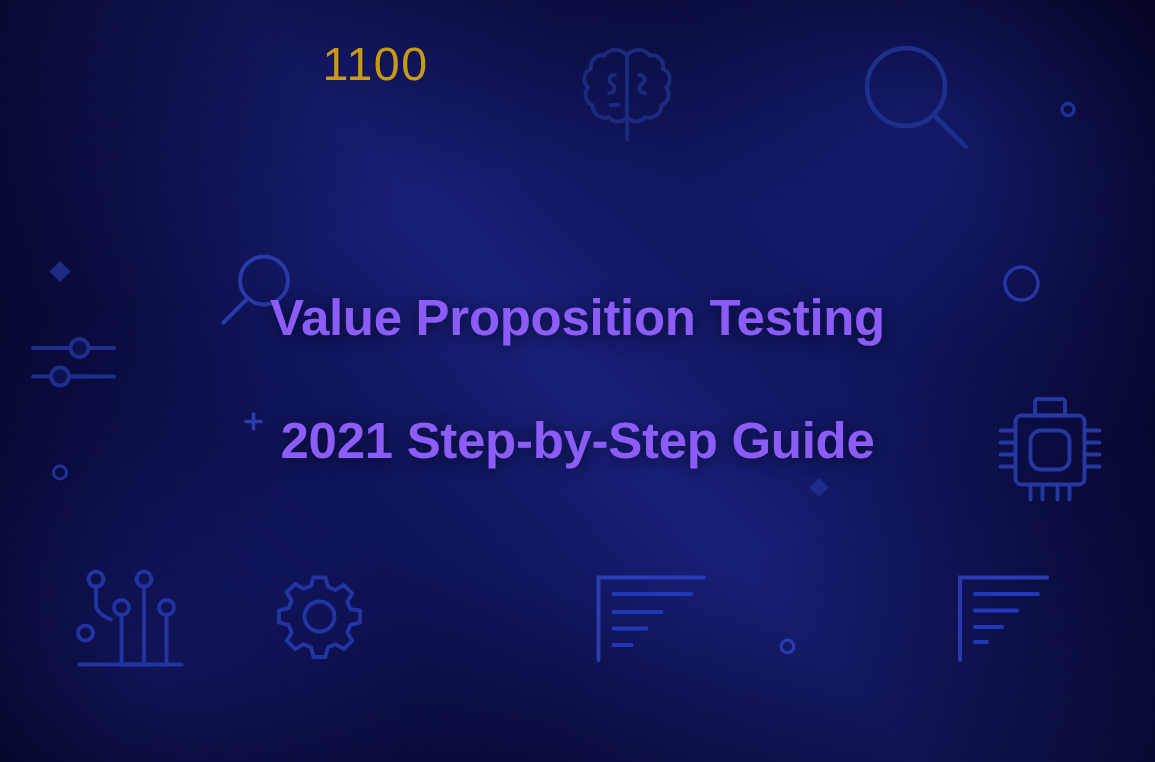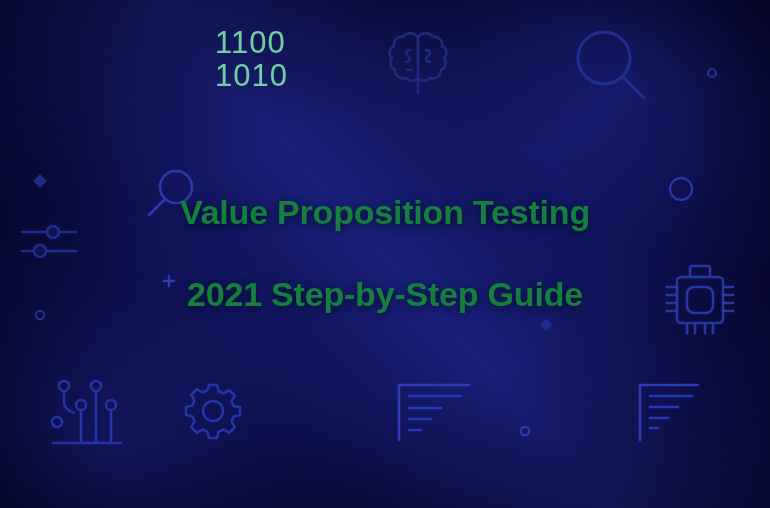--- a/index.html
+++ b/index.html
@@ -59,40 +59,40 @@
   .deco {
     position: absolute;
     inset: 0;
     pointer-events: none;
   }
   .deco svg { display: block; overflow: visible; }
   .deco-item { position: absolute; }
 
   .binary {
     position: absolute;
-    color: #86efac;
+    color: #eab308;
     font-family: "Liberation Sans", sans-serif;
     font-weight: 400;
     letter-spacing: 1px;
     line-height: 1.08;
     opacity: .85;
   }
 
   
   .title-wrap {
     position: absolute;
     left: 0;
     right: 0;
     top: 192px;
     text-align: center;
     z-index: 5;
   }
   .title {
     margin: 0;
-    color: #15803d;
+    color: #8b5cf6;
     font-family: "Liberation Sans", sans-serif;
     font-weight: bold;
     font-size: 34px;
     line-height: 41px;
     letter-spacing: -0.2px;
     text-shadow: 0 2px 10px rgba(0,0,0,0.55);
     padding: 0 70px;
   }
 </style>
 </head>
@@ -104,21 +104,20 @@
   <div class="bg-diag"></div>
   <div class="bg-glow-tr"></div>
   <div class="bg-glow-bl"></div>
   <div class="bg-vign"></div>
 
   <div class="deco">
 
 
     <div class="binary" style="left:215px; top:26px; font-size:31px;">
       <div>1100</div>
-      <div>1010</div>
     </div>
 
     <div class="deco-item" style="left:380px; top:28px;">
       <svg width="76" height="74" viewBox="0 0 76 74" fill="none" stroke="#1c2b7d" stroke-width="2.6" stroke-linecap="round" stroke-linejoin="round">
         <path d="M38 9v56"></path>
         <path d="M38 9c-4-5-12-5-15 0-6-1-10 4-9 9-5 2-6 9-2 12-3 4-2 10 3 12 0 6 6 10 11 8 3 4 9 4 12 0"></path>
         <path d="M38 9c4-5 12-5 15 0 6-1 10 4 9 9 5 2 6 9 2 12 3 4 2 10-3 12 0 6-6 10-11 8-3 4-9 4-12 0"></path>
         <path d="M30 22c-4 0-5 4-2 6 3 2 2 6-2 6"></path>
         <path d="M46 22c4 0 5 4 2 6-3 2-2 6 2 6"></path>
         <path d="M27 42h5"></path>

